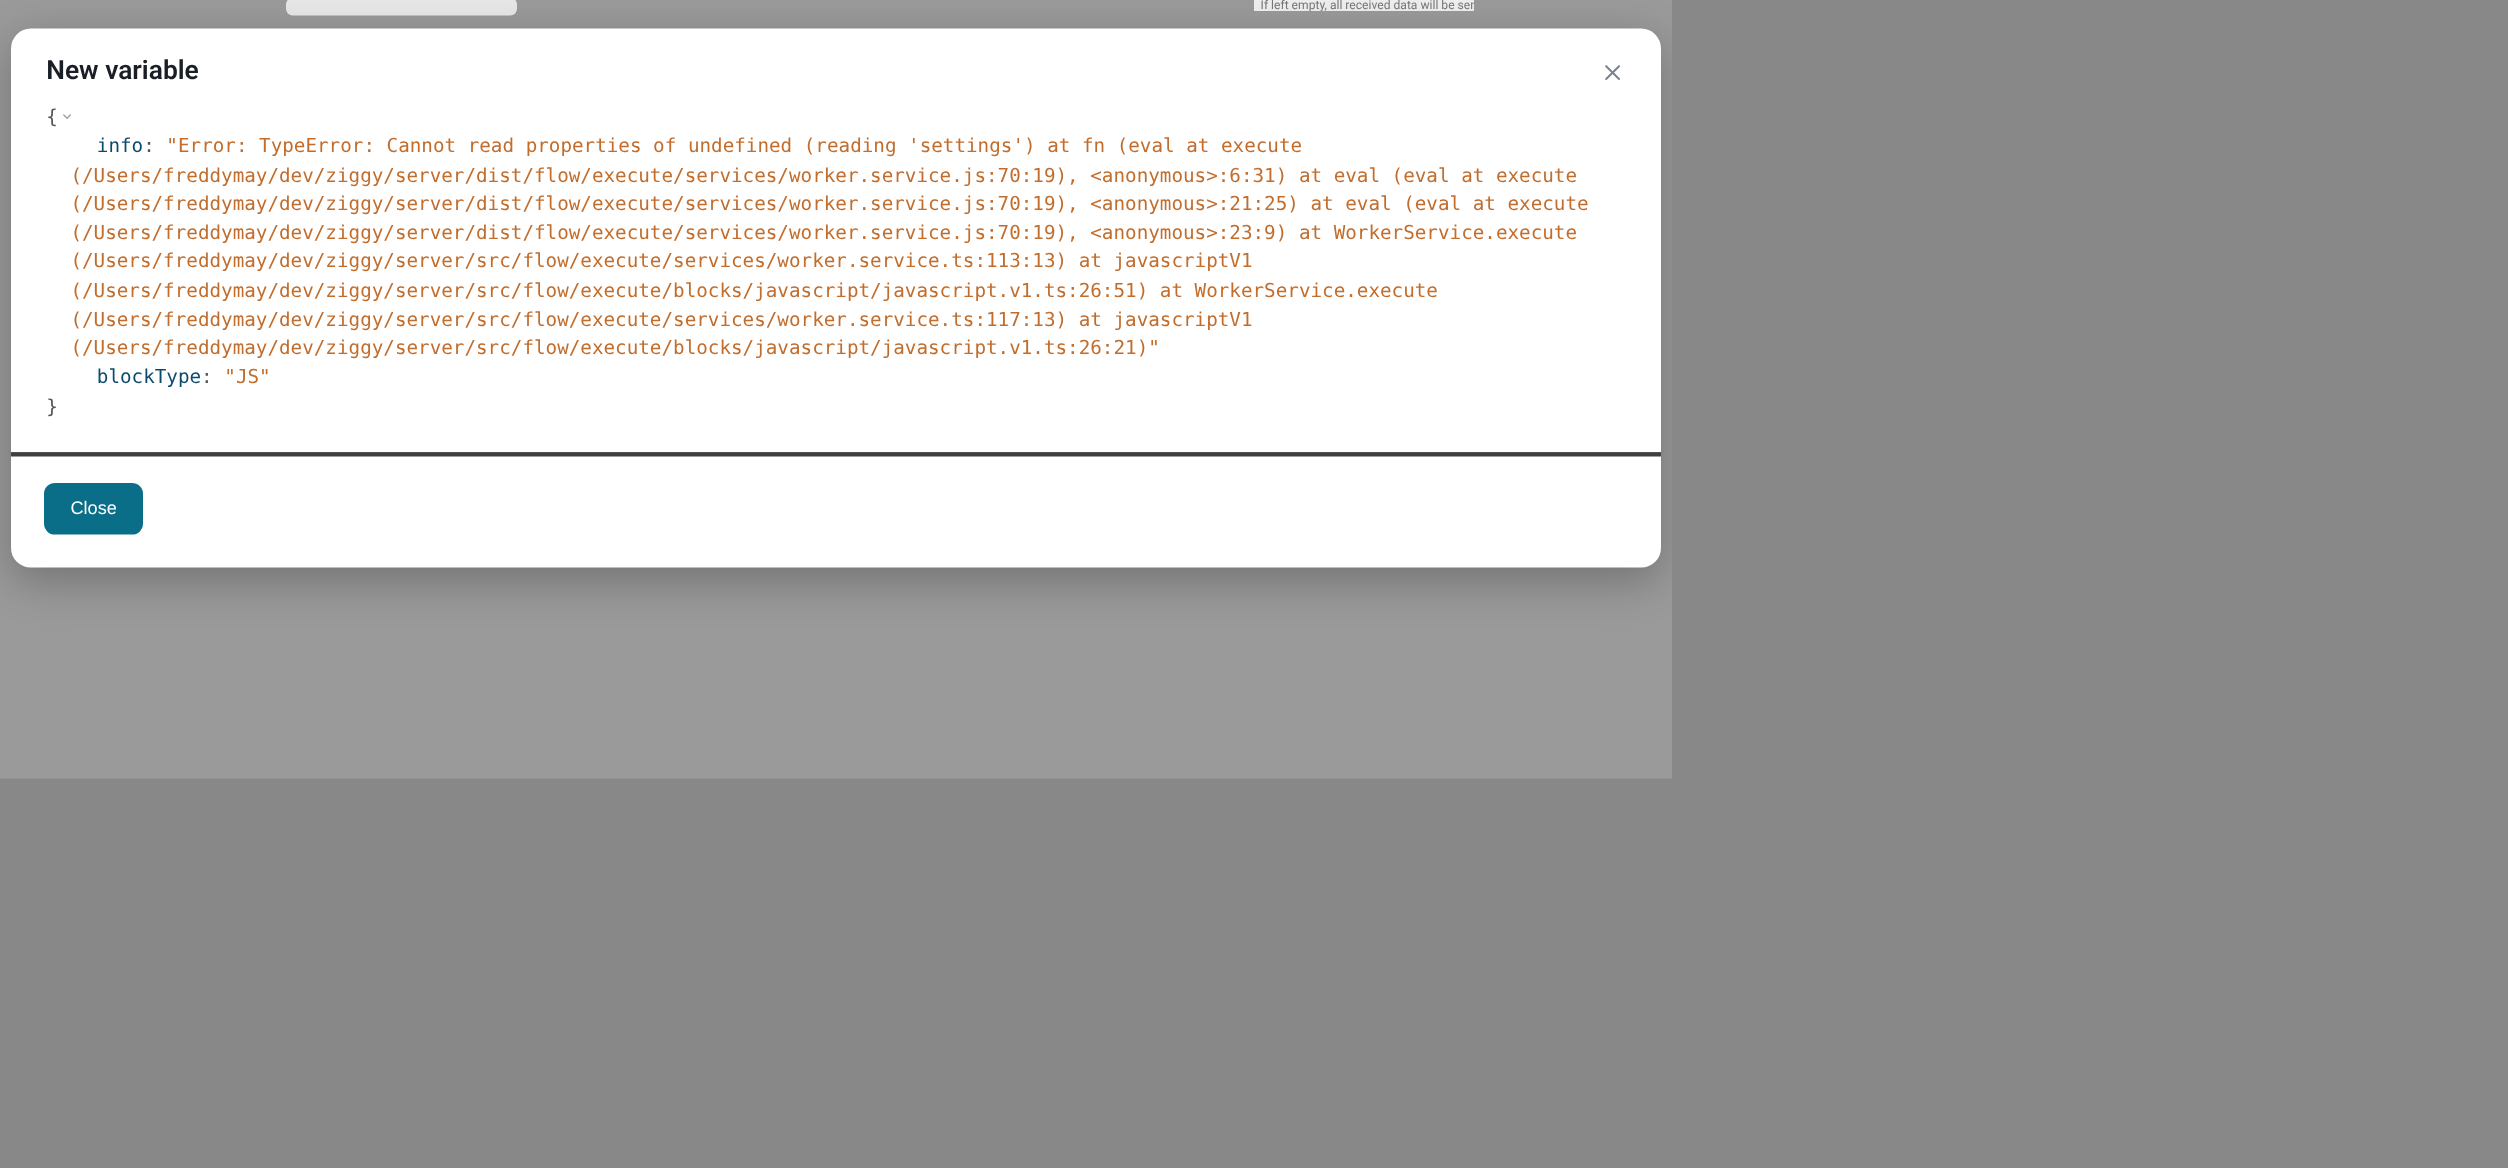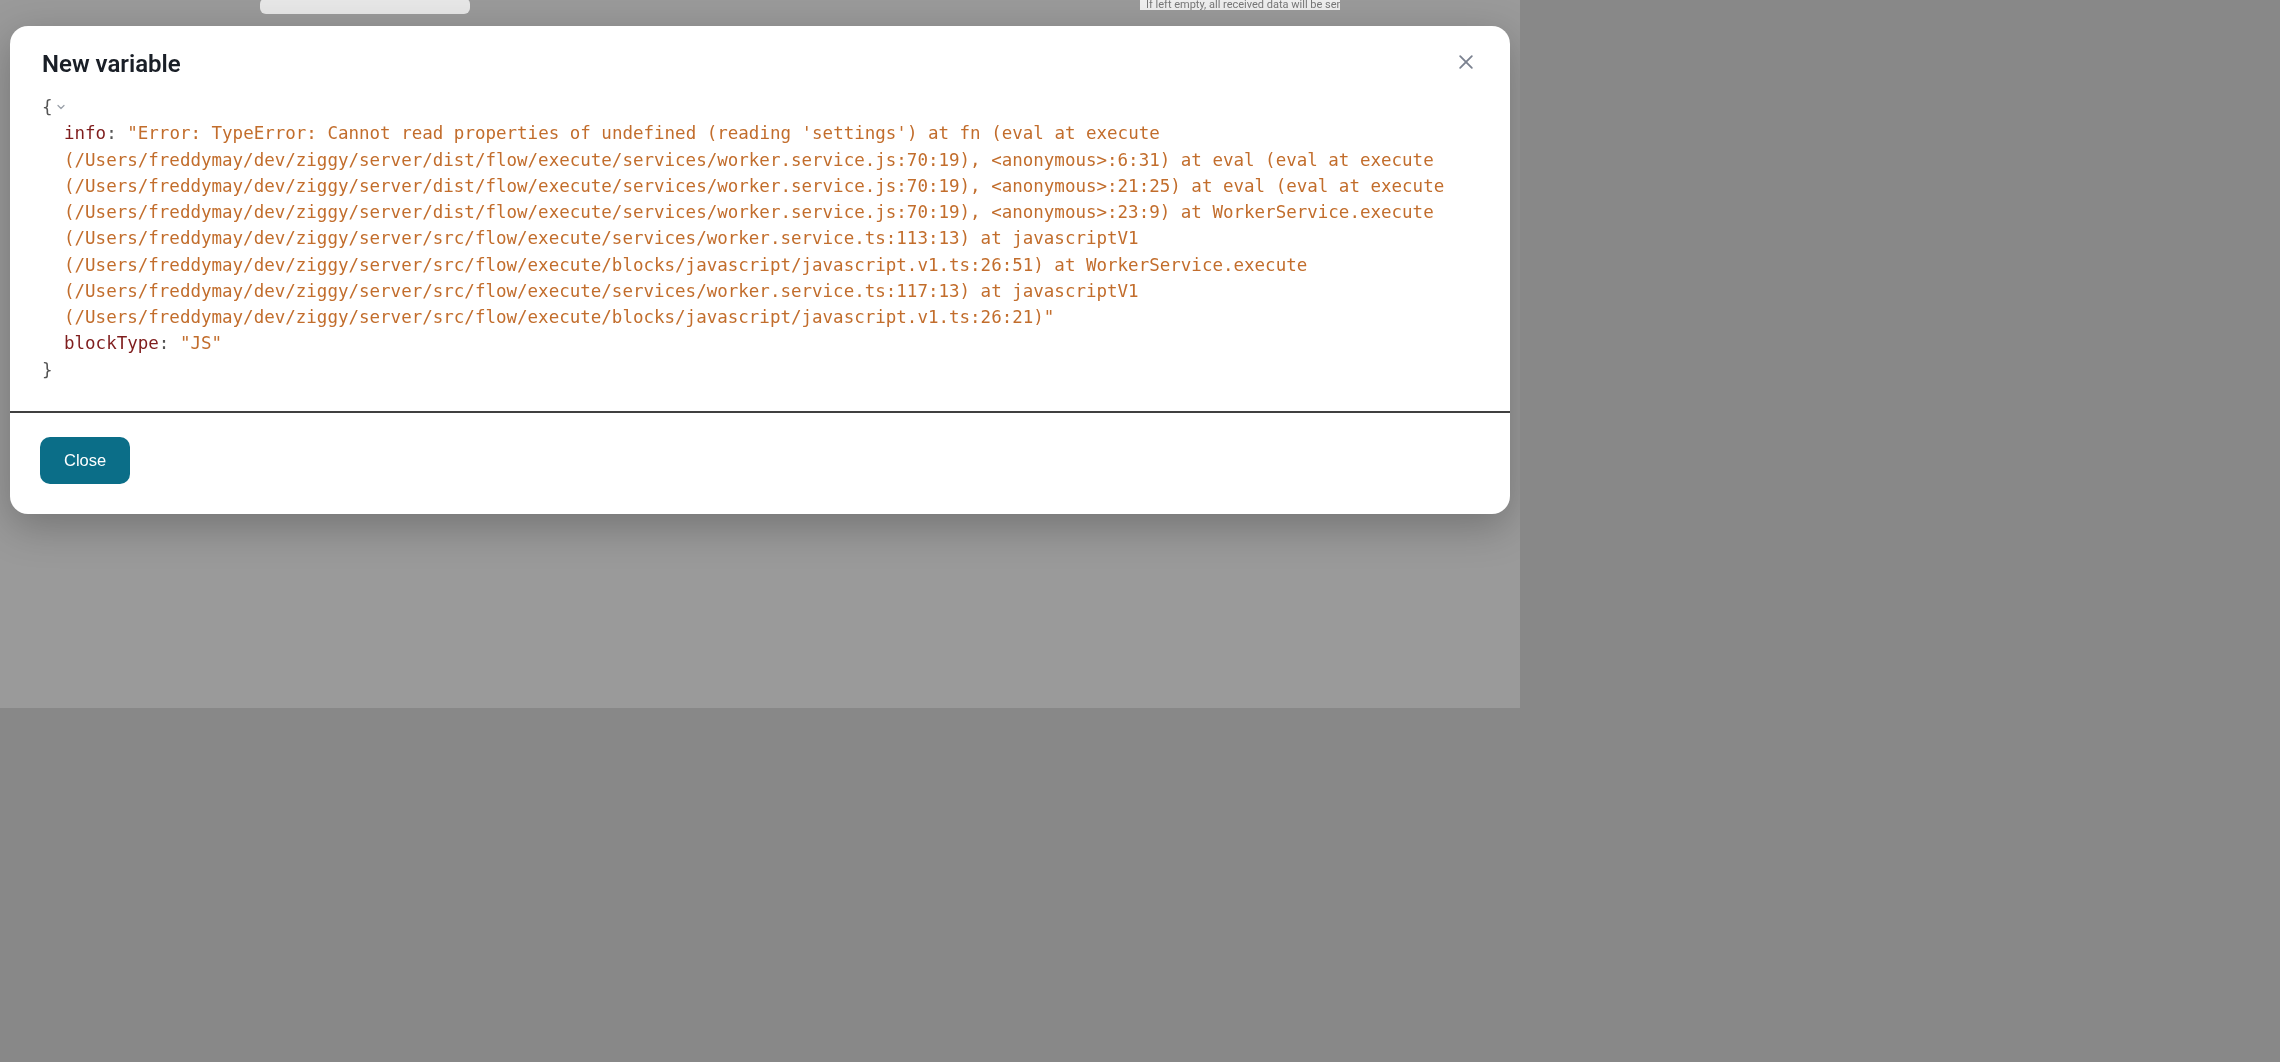--- a/index.html
+++ b/index.html
@@ -46,21 +46,21 @@
       background: #fff;
       border-radius: 18px;
       box-shadow: 0 12px 40px rgba(0,0,0,0.25);
       display: flex;
       flex-direction: column;
     }
     .modal-header {
       padding: 24px 32px 0 32px;
       display: flex;
       justify-content: space-between;
-      align-items: center;
+      align-items: flex-end;
     }
     .modal-title {
       font-size: 24px;
       font-weight: 600;
       color: #1a1f27;
     }
     .close-x {
       width: 24px;
       height: 24px;
       cursor: pointer;
@@ -83,25 +83,25 @@
     .caret {
       display: inline-block;
       margin-left: 2px;
       color: #9aa0a9;
     }
     .caret svg { width: 12px; height: 12px; }
     .json-entry {
       padding-left: 22px;
       margin: 0;
     }
-    .json-key { color: #7f1d1d; }
+    .json-key { color: #0c4a6e; margin-left: 24px; }
     .json-colon { color: #555; }
     .json-str { color: #c26d2c; word-break: break-word; }
     .modal-footer {
-      border-top: 2px solid #404040;
+      border-top: 4px solid #404040;
       padding: 24px 30px 30px 30px;
     }
     .btn-primary {
       background: #0b6e88;
       color: #fff;
       border: none;
       border-radius: 10px;
       padding: 14px 24px;
       font-size: 16.5px;
       font-weight: 500;

